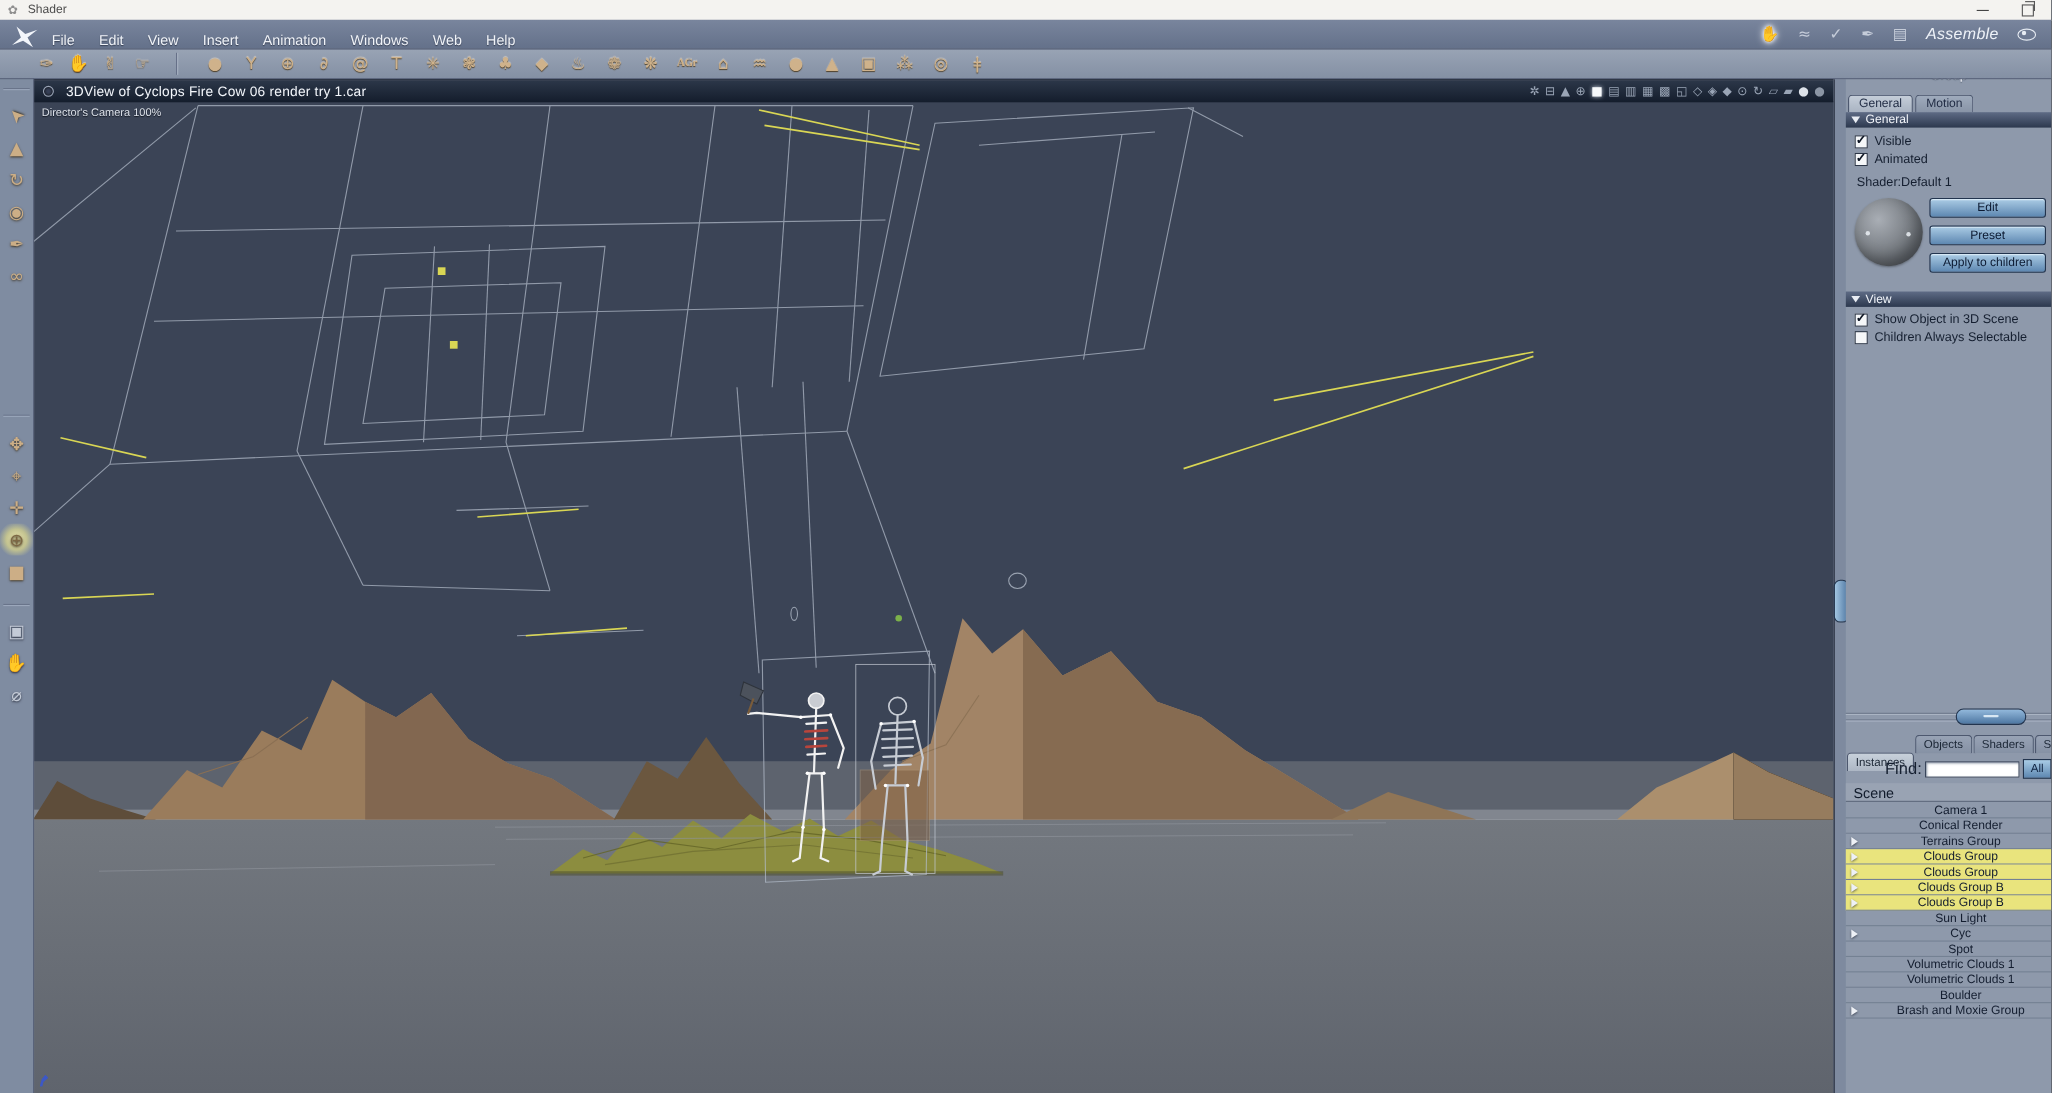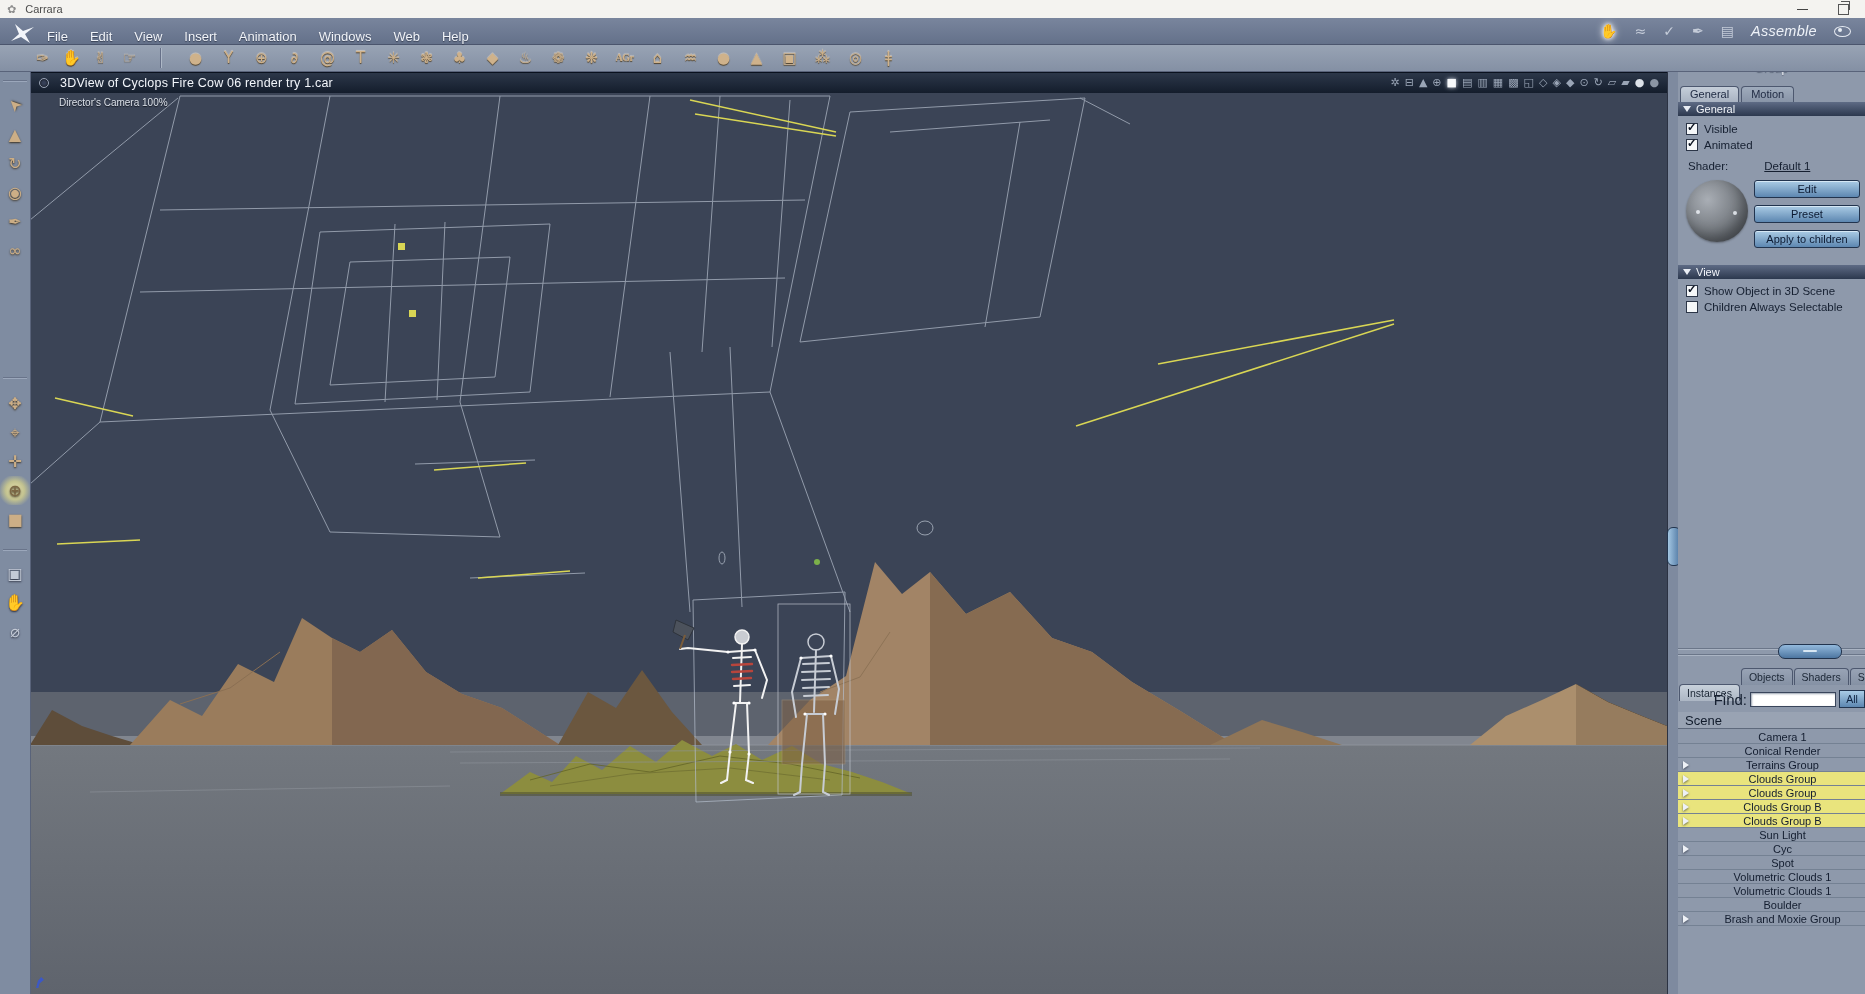--- a/index.html
+++ b/index.html
@@ -63,21 +63,21 @@
           margin-left:9px;box-shadow:inset 0 0 3px #000;}
   .vp-title{margin-left:11px;font-size:12.5px;color:#f3f6fb;letter-spacing:.2px;}
   .vp-hicons{margin-left:auto;display:flex;align-items:center;gap:5px;margin-right:8px;}
   .vph{font-size:11px;line-height:20px;color:#9aa5b6;font-family:"DejaVu Sans",sans-serif;cursor:pointer;}
   .vph.bright{color:#f7f9fb;text-shadow:0 0 4px #d5dce8;}
   .vph.ball-light{color:#dde2e9;}
   .vph.ball-dark{color:#8b95a4;}
 
   
   .viewport{position:absolute;left:30px;top:92px;width:1637px;height:902px;background:#3b4456;overflow:hidden;z-index:10;}
-  .cam-label{position:absolute;left:8px;top:5px;font-size:10px;color:#dce1e9;text-shadow:0 1px 1px #0f141e;z-index:2;margin-left:21px;}
+  .cam-label{position:absolute;left:8px;top:5px;font-size:10px;color:#dce1e9;text-shadow:0 1px 1px #0f141e;z-index:2;}
   .corner-mark{position:absolute;left:6px;top:885px;width:8px;height:11px;z-index:2;
                background:#3c58c6;clip-path:polygon(0 100%,25% 35%,65% 0,100% 25%,45% 60%,30% 100%);}
 
   
   .gap-strip{position:absolute;left:1667px;top:72px;width:11px;height:922px;background:#7e8a9f;
              border-left:1px solid #2b3242;border-right:1px solid #5a6478;z-index:18;}
   .vscroll{position:absolute;left:1666.5px;top:527px;width:12px;height:37px;border-radius:6px;z-index:19;
            background:linear-gradient(90deg,#a3c6e2,#4f77a2);border:1px solid #23364f;cursor:pointer;}
 
   
@@ -91,21 +91,21 @@
   .sec-hdr{position:absolute;left:0;width:187px;height:14px;line-height:14px;box-sizing:border-box;padding-left:5px;
            background:linear-gradient(#5e6b85,#2c384e);color:#f2f5fa;font-size:11px;display:flex;align-items:center;gap:5px;}
   .sec-arrow{width:0;height:0;border-top:6px solid #e9edf4;border-left:4px solid transparent;border-right:4px solid transparent;}
   .sh-general{top:58px}.sh-view{top:221px}
   .cb-list{position:absolute;left:8px;display:flex;flex-direction:column;gap:3px;}
   .cbl-general{top:78px}.cbl-view{top:240px}
   .cbrow{display:flex;align-items:center;gap:6px;height:13px;font-size:11.5px;color:#151f30;cursor:pointer;}
   .cbx{width:10px;height:10px;background:#f5f7f9;border:1px solid #2b3547;position:relative;flex:none;}
   .cbrow.checked .cbx::after{content:'✓';position:absolute;left:0;top:-3.5px;font-size:11.5px;font-weight:bold;color:#0c1422;}
   .shader-row{position:absolute;top:116px;left:10px;font-size:11.5px;color:#151f30;}
-  .shader-row .val{margin-left:36px;text-decoration:underline;}
+  .shader-row .val{}
   .sphere{position:absolute;top:136px;left:8px;width:62px;height:62px;border-radius:50%;
           background:radial-gradient(circle at 35% 32%,#a9aeb5,#74797f 55%,#53585f 88%);
           box-shadow:inset -5px -7px 12px rgba(0,0,0,.28),0 1px 2px rgba(0,0,0,.3);}
   .sphere::before,.sphere::after{content:'';position:absolute;width:4px;height:4px;border-radius:50%;
           background:rgba(235,240,245,.85);filter:blur(.6px);}
   .sphere::before{left:10px;top:30px;} .sphere::after{right:11px;top:31px;}
   .pbtns{position:absolute;top:136px;left:76px;width:106px;display:flex;flex-direction:column;gap:7px;}
   .pbtn{height:16px;line-height:16px;text-align:center;font-size:11px;color:#0c1a32;cursor:pointer;
         background:linear-gradient(#abcce5,#5d87b1);border:1px solid #22344e;border-radius:3px;
         box-shadow:inset 0 1px 0 #d6e8f5;}
@@ -138,21 +138,21 @@
              filter:drop-shadow(0 1px 1px rgba(20,25,40,.6));}
   .srow.has-arrow .arr{display:block;}
 </style>
 </head>
 <body>
 
 <div class="app">
 
   <div class="titlebar">
     <span class="app-icon">✿</span>
-    <span class="app-title">Carrara</span>
+    <span class="app-title">Shader</span>
     <div class="win-controls">
       <div class="win-min"></div>
       <div class="win-restore"></div>
     </div>
   </div>
 
   <div class="menubar">
     <svg class="logo" viewBox="0 0 28 22">
       <path d="M3 19 L11 12 L7 2 L15 9 L26 5 L17 12 L22 21 L13 15 Z" fill="#f2f5fa"></path>
     </svg>

